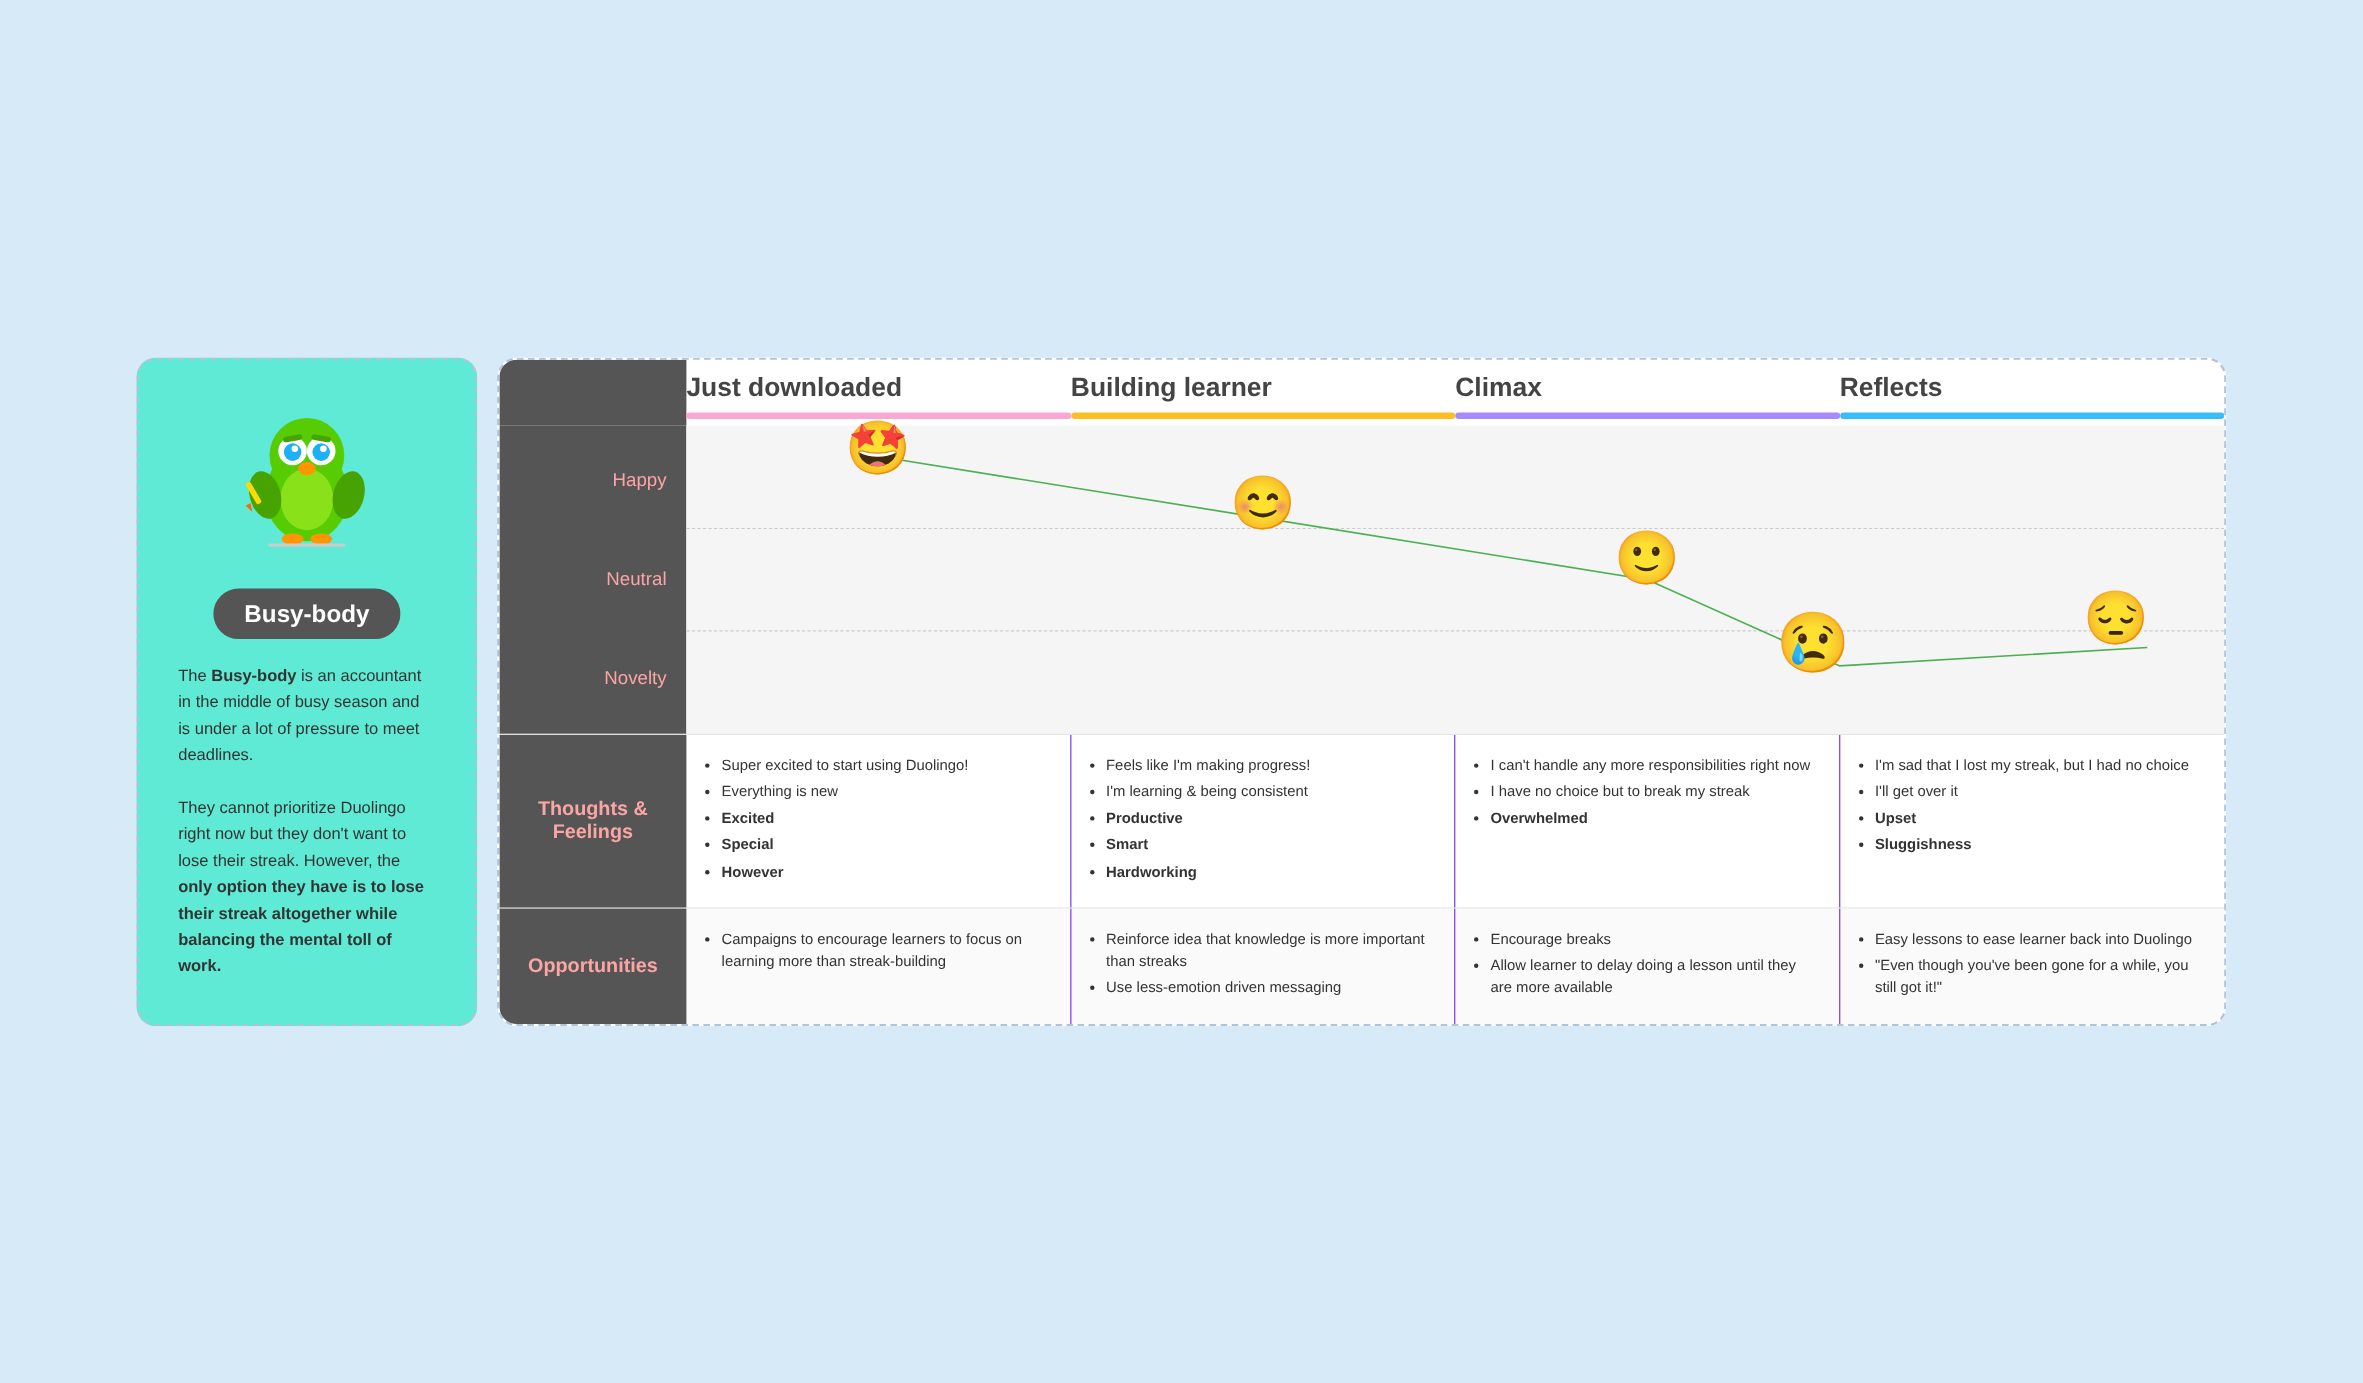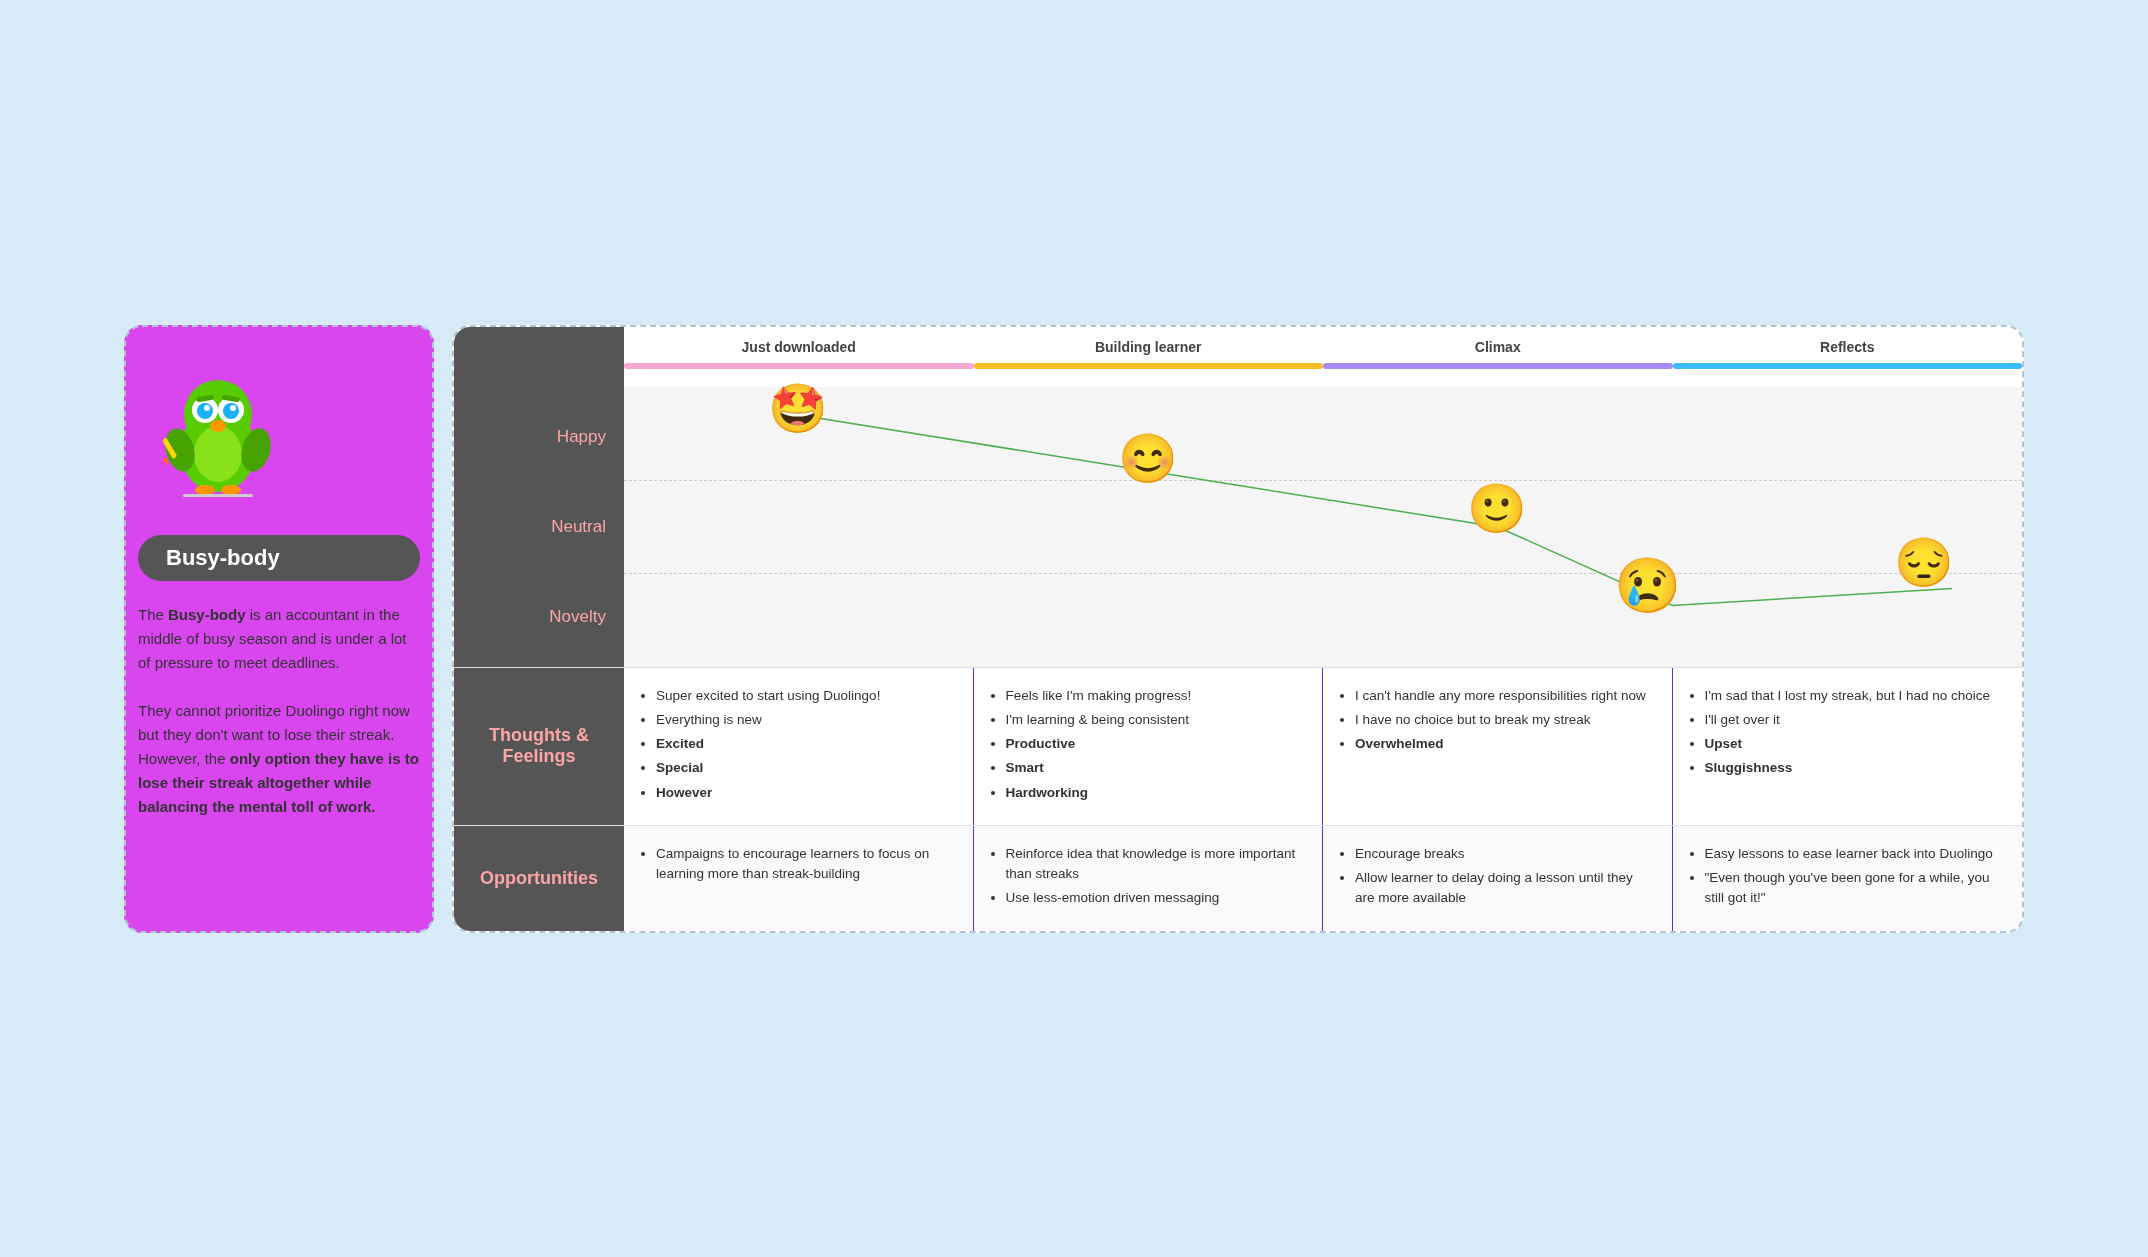--- a/index.html
+++ b/index.html
@@ -13,28 +13,29 @@
       padding: 30px;
     }
     .outer-container {
       display: flex;
       gap: 18px;
       width: 100%;
       max-width: 1900px;
     }
     
     .left-panel {
-      background: #d946ef;
+      background: #5eead4;
       border: 2px dashed #b0c4d8;
       border-radius: 18px;
-      padding: 30px 12px;
+      padding: 30px 36px;
       width: 310px;
       min-width: 310px;
       display: flex;
       flex-direction: column;
+      align-items: center;
     }
     .owl-container {
       width: 160px;
       height: 160px;
       display: flex;
       align-items: center;
       justify-content: center;
       margin-bottom: 18px;
     }
     .owl-svg { width: 130px; height: 130px; }
@@ -72,23 +73,22 @@
       width: 170px;
       min-width: 170px;
       height: 60px;
     }
     .phase-headers {
       flex: 1;
       display: grid;
       grid-template-columns: repeat(4, 1fr);
     }
     .phase-header {
-      text-align: center;
       padding: 12px 0 0 0;
-      font-size: 14px;
+      font-size: 24px;
       font-weight: 600;
       color: #444;
       position: relative;
     }
     .phase-bar {
       height: 6px;
       margin-top: 8px;
       border-radius: 3px;
     }
     

